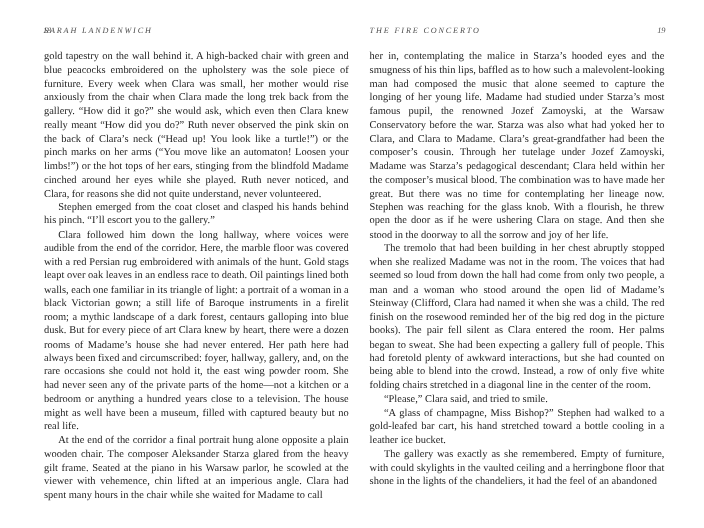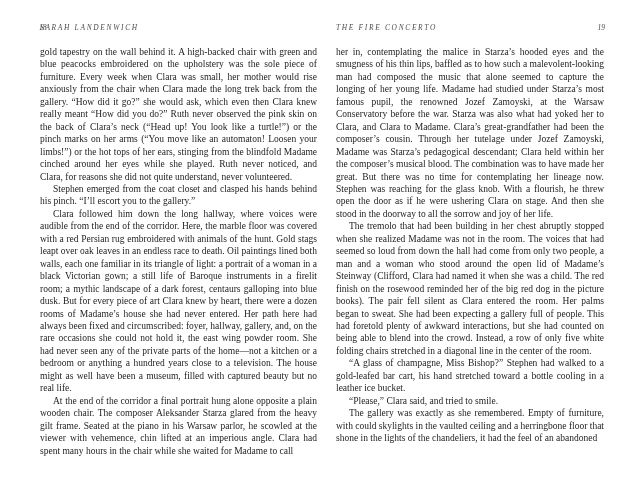--- a/index.html
+++ b/index.html
@@ -73,19 +73,19 @@
   </div>
 
   <div class="page" id="right-page">
     <div class="running-head">
       <span>THE FIRE CONCERTO</span>
       <span class="page-number">19</span>
     </div>
     <div class="body-text">
         <p class="para"><span>her in, contemplating the malice in Starza’s hooded eyes and the smugness of his thin lips, baffled as to how such a malevolent-looking man had composed the music that alone seemed to capture the longing of her young life. Madame had studied under Starza’s most famous pupil, the renowned Jozef Zamoyski, at the Warsaw Conservatory before the war. Starza was also what had yoked her to Clara, and Clara to Madame. Clara’s great-grandfather had been the composer’s cousin. Through her tutelage under Jozef Zamoyski, Madame was Starza’s pedagogical descendant; Clara held within her the composer’s musical blood. The combination was to have made her great. But there was no time for contemplating her lineage now. Stephen was reaching for the glass knob. With a flourish, he threw open the door as if he were ushering Clara on stage. And then she stood in the doorway to all the sorrow and joy of her life.</span></p>
         <p class="para indent"><span>The tremolo that had been building in her chest abruptly stopped when she realized Madame was not in the room. The voices that had seemed so loud from down the hall had come from only two people, a man and a woman who stood around the open lid of Madame’s Steinway (Clifford, Clara had named it when she was a child. The red finish on the rosewood reminded her of the big red dog in the picture books). The pair fell silent as Clara entered the room. Her palms began to sweat. She had been expecting a gallery full of people. This had foretold plenty of awkward interactions, but she had counted on being able to blend into the crowd. Instead, a row of only five white folding chairs stretched in a diagonal line in the center of the room.</span></p>
+        <p class="para indent"><span>“Please,” Clara said, and tried to smile.</span></p>
         <p class="para indent"><span>“A glass of champagne, Miss Bishop?” Stephen had walked to a gold-leafed bar cart, his hand stretched toward a bottle cooling in a leather ice bucket.</span></p>
-        <p class="para indent"><span>“Please,” Clara said, and tried to smile.</span></p>
         <p class="para indent"><span>The gallery was exactly as she remembered. Empty of furniture, with could skylights in the vaulted ceiling and a herringbone floor that shone in the lights of the chandeliers, it had the feel of an abandoned</span></p>
       </div>
   </div>
 
 </div>
 
 </body></html>

